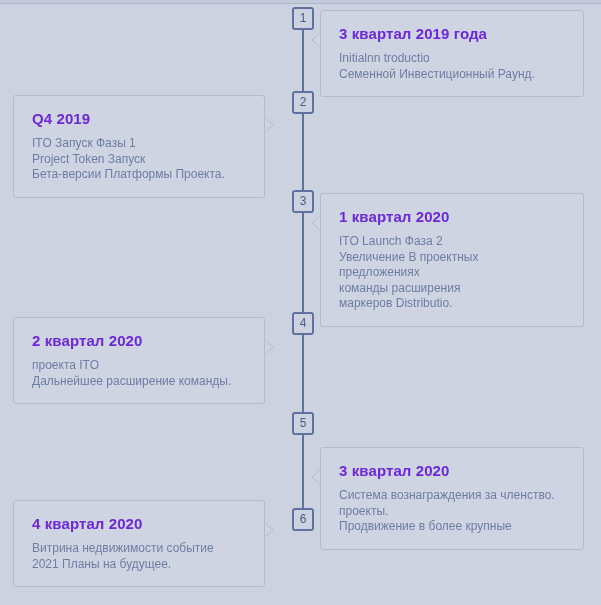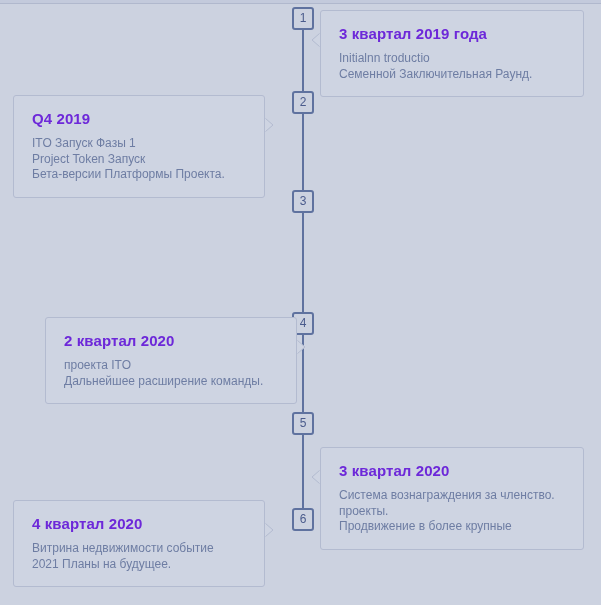--- a/index.html
+++ b/index.html
@@ -103,44 +103,60 @@
   <div class="card right" style="top:10px;">
     <span class="pointer">
       <svg width="9" height="14" viewBox="0 0 9 14">
         <path d="M8.5 0.5 L1 7 L8.5 13.5" fill="#ced4e2" stroke="#b3bbd0" stroke-width="1"></path>
         <path d="M8.8 1 L8.8 13" stroke="#ced4e2" stroke-width="1.6"></path>
       </svg>
     </span>
     <div class="card-title">3 квартал 2019 года</div>
     <div class="card-desc">
       <div>Initialnn troductio</div>
-      <div>Семенной Заключительная Раунд.</div>
+      <div>Семенной Инвестиционный Раунд.</div>
     </div>
   </div>
 
   <div class="marker" style="top:91px;">2</div>
   <div class="card left" style="top:95px;">
     <span class="pointer">
       <svg width="9" height="14" viewBox="0 0 9 14">
         <path d="M0.5 0.5 L8 7 L0.5 13.5" fill="#ced4e2" stroke="#b3bbd0" stroke-width="1"></path>
         <path d="M0.2 1 L0.2 13" stroke="#ced4e2" stroke-width="1.6"></path>
       </svg>
     </span>
     <div class="card-title">Q4 2019</div>
     <div class="card-desc">
       <div>ITO Запуск Фазы 1</div>
       <div>Project Token Запуск</div>
       <div>Бета-версии Платформы Проекта.</div>
     </div>
   </div>
 
   <div class="marker" style="top:190px;">3</div>
+  <div class="card right" style="top:193px;">
+    <span class="pointer">
+      <svg width="9" height="14" viewBox="0 0 9 14">
+        <path d="M8.5 0.5 L1 7 L8.5 13.5" fill="#ced4e2" stroke="#b3bbd0" stroke-width="1"></path>
+        <path d="M8.8 1 L8.8 13" stroke="#ced4e2" stroke-width="1.6"></path>
+      </svg>
+    </span>
+    <div class="card-title">1 квартал 2020</div>
+    <div class="card-desc">
+      <div>ITO Launch Фаза 2</div>
+      <div>Увеличение В проектных</div>
+      <div>предложениях</div>
+      <div>команды расширения</div>
+      <div>маркеров Distributio.</div>
+    </div>
+  </div>
 
   <div class="marker" style="top:312px;">4</div>
-  <div class="card left" style="top:317px;margin-left:32px;">
+  <div class="card left" style="top:317px;">
     <span class="pointer">
       <svg width="9" height="14" viewBox="0 0 9 14">
         <path d="M0.5 0.5 L8 7 L0.5 13.5" fill="#ced4e2" stroke="#b3bbd0" stroke-width="1"></path>
         <path d="M0.2 1 L0.2 13" stroke="#ced4e2" stroke-width="1.6"></path>
       </svg>
     </span>
     <div class="card-title">2 квартал 2020</div>
     <div class="card-desc">
       <div>проекта ITO</div>
       <div>Дальнейшее расширение команды.</div>

